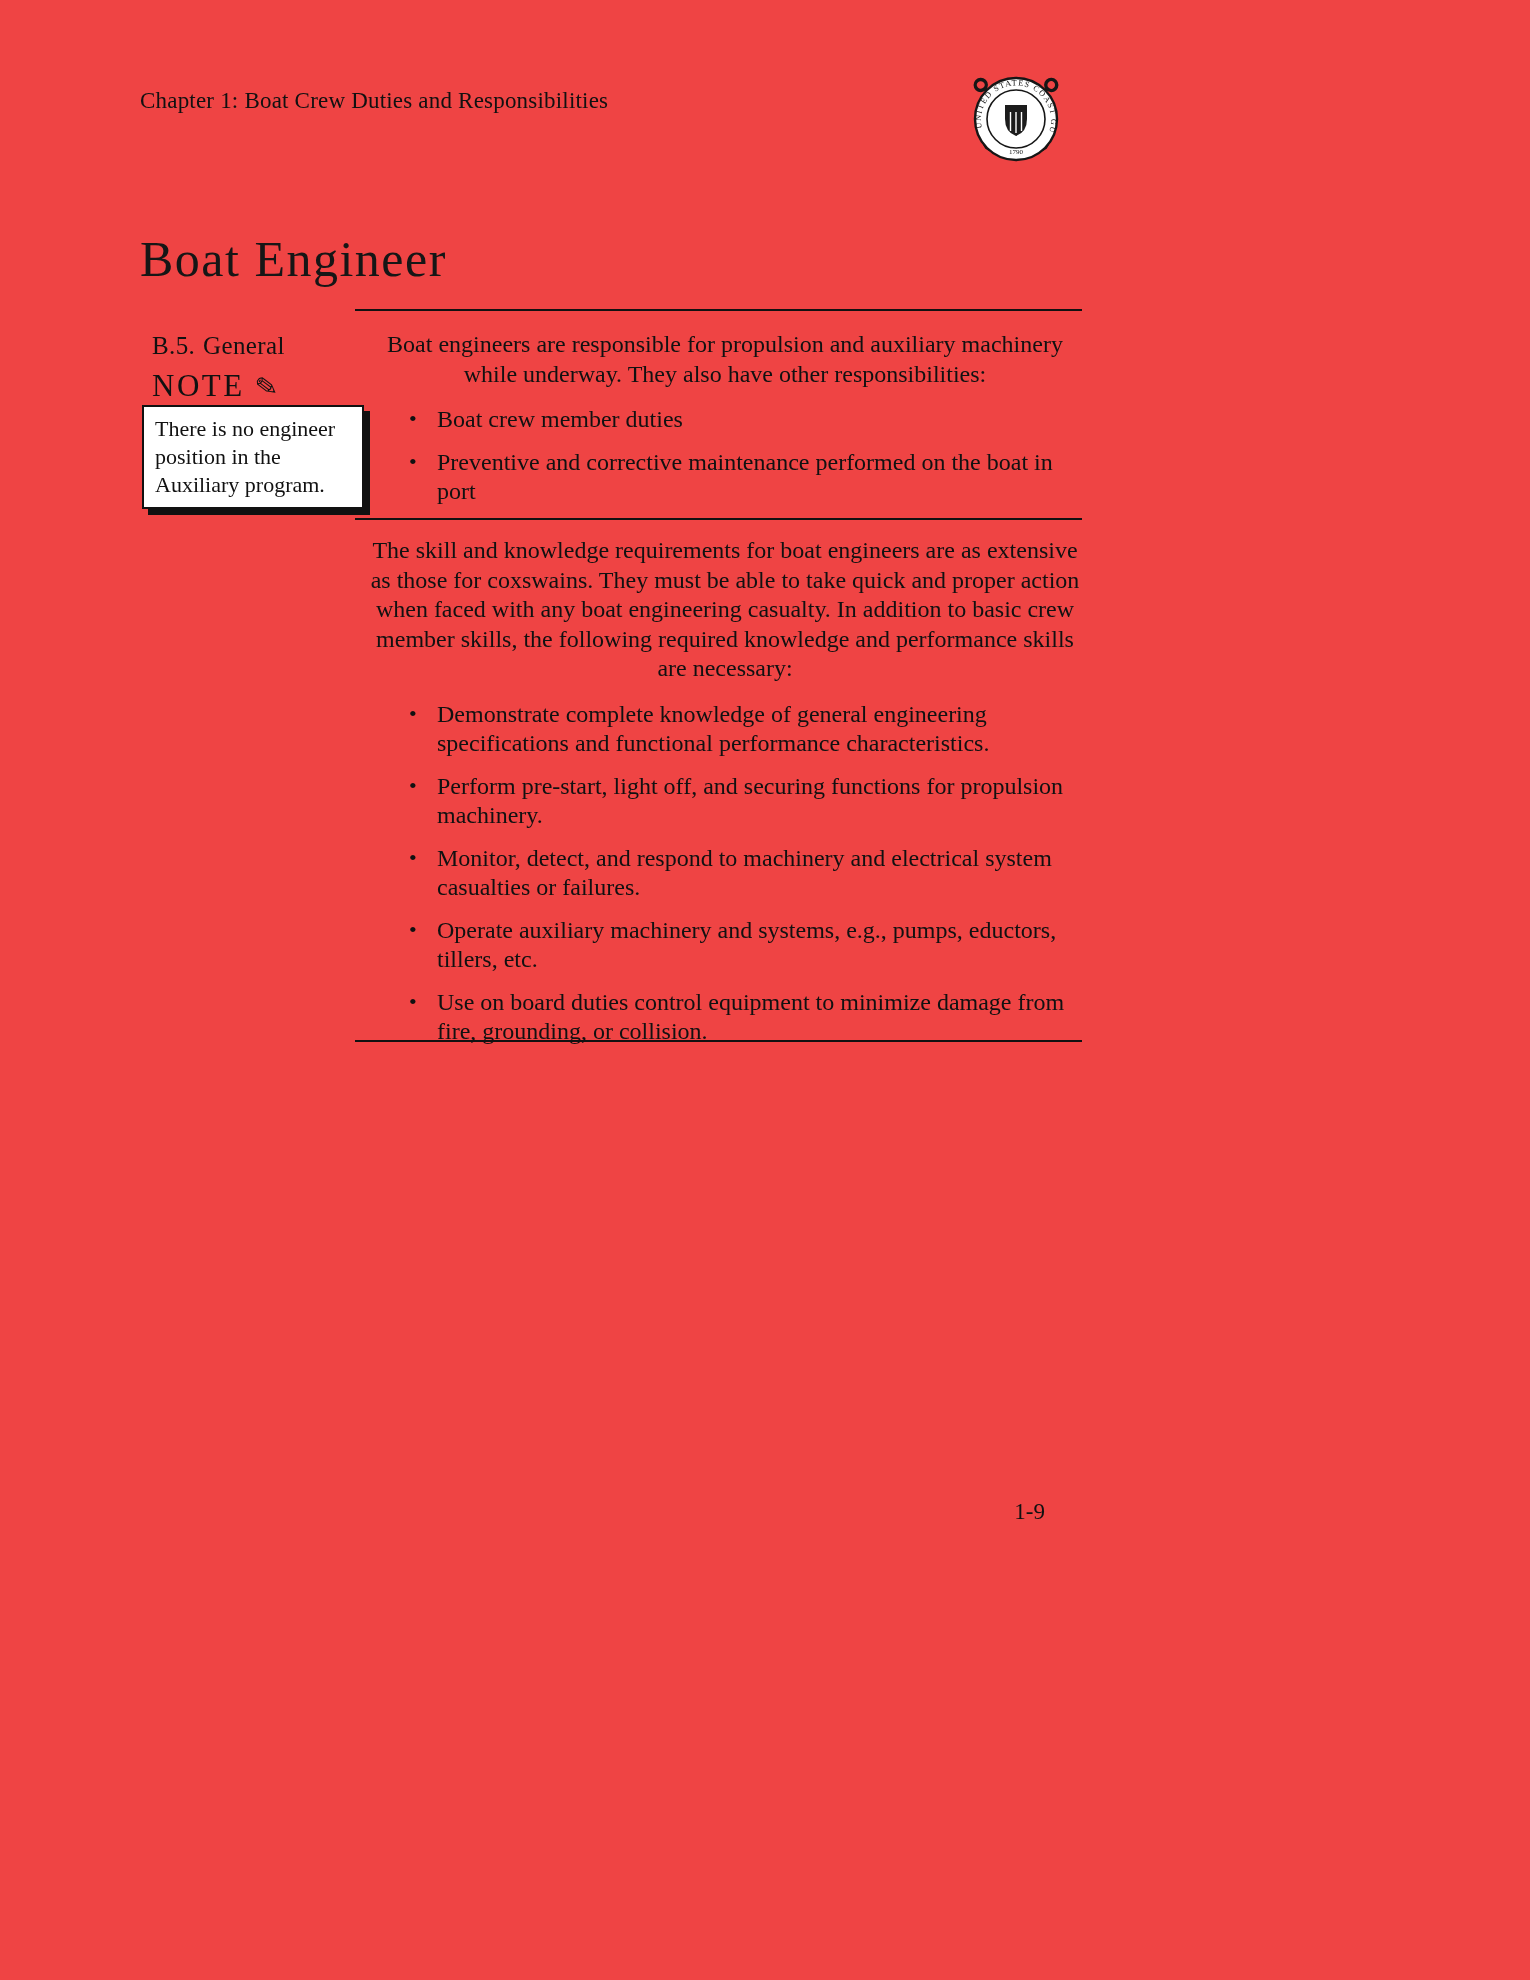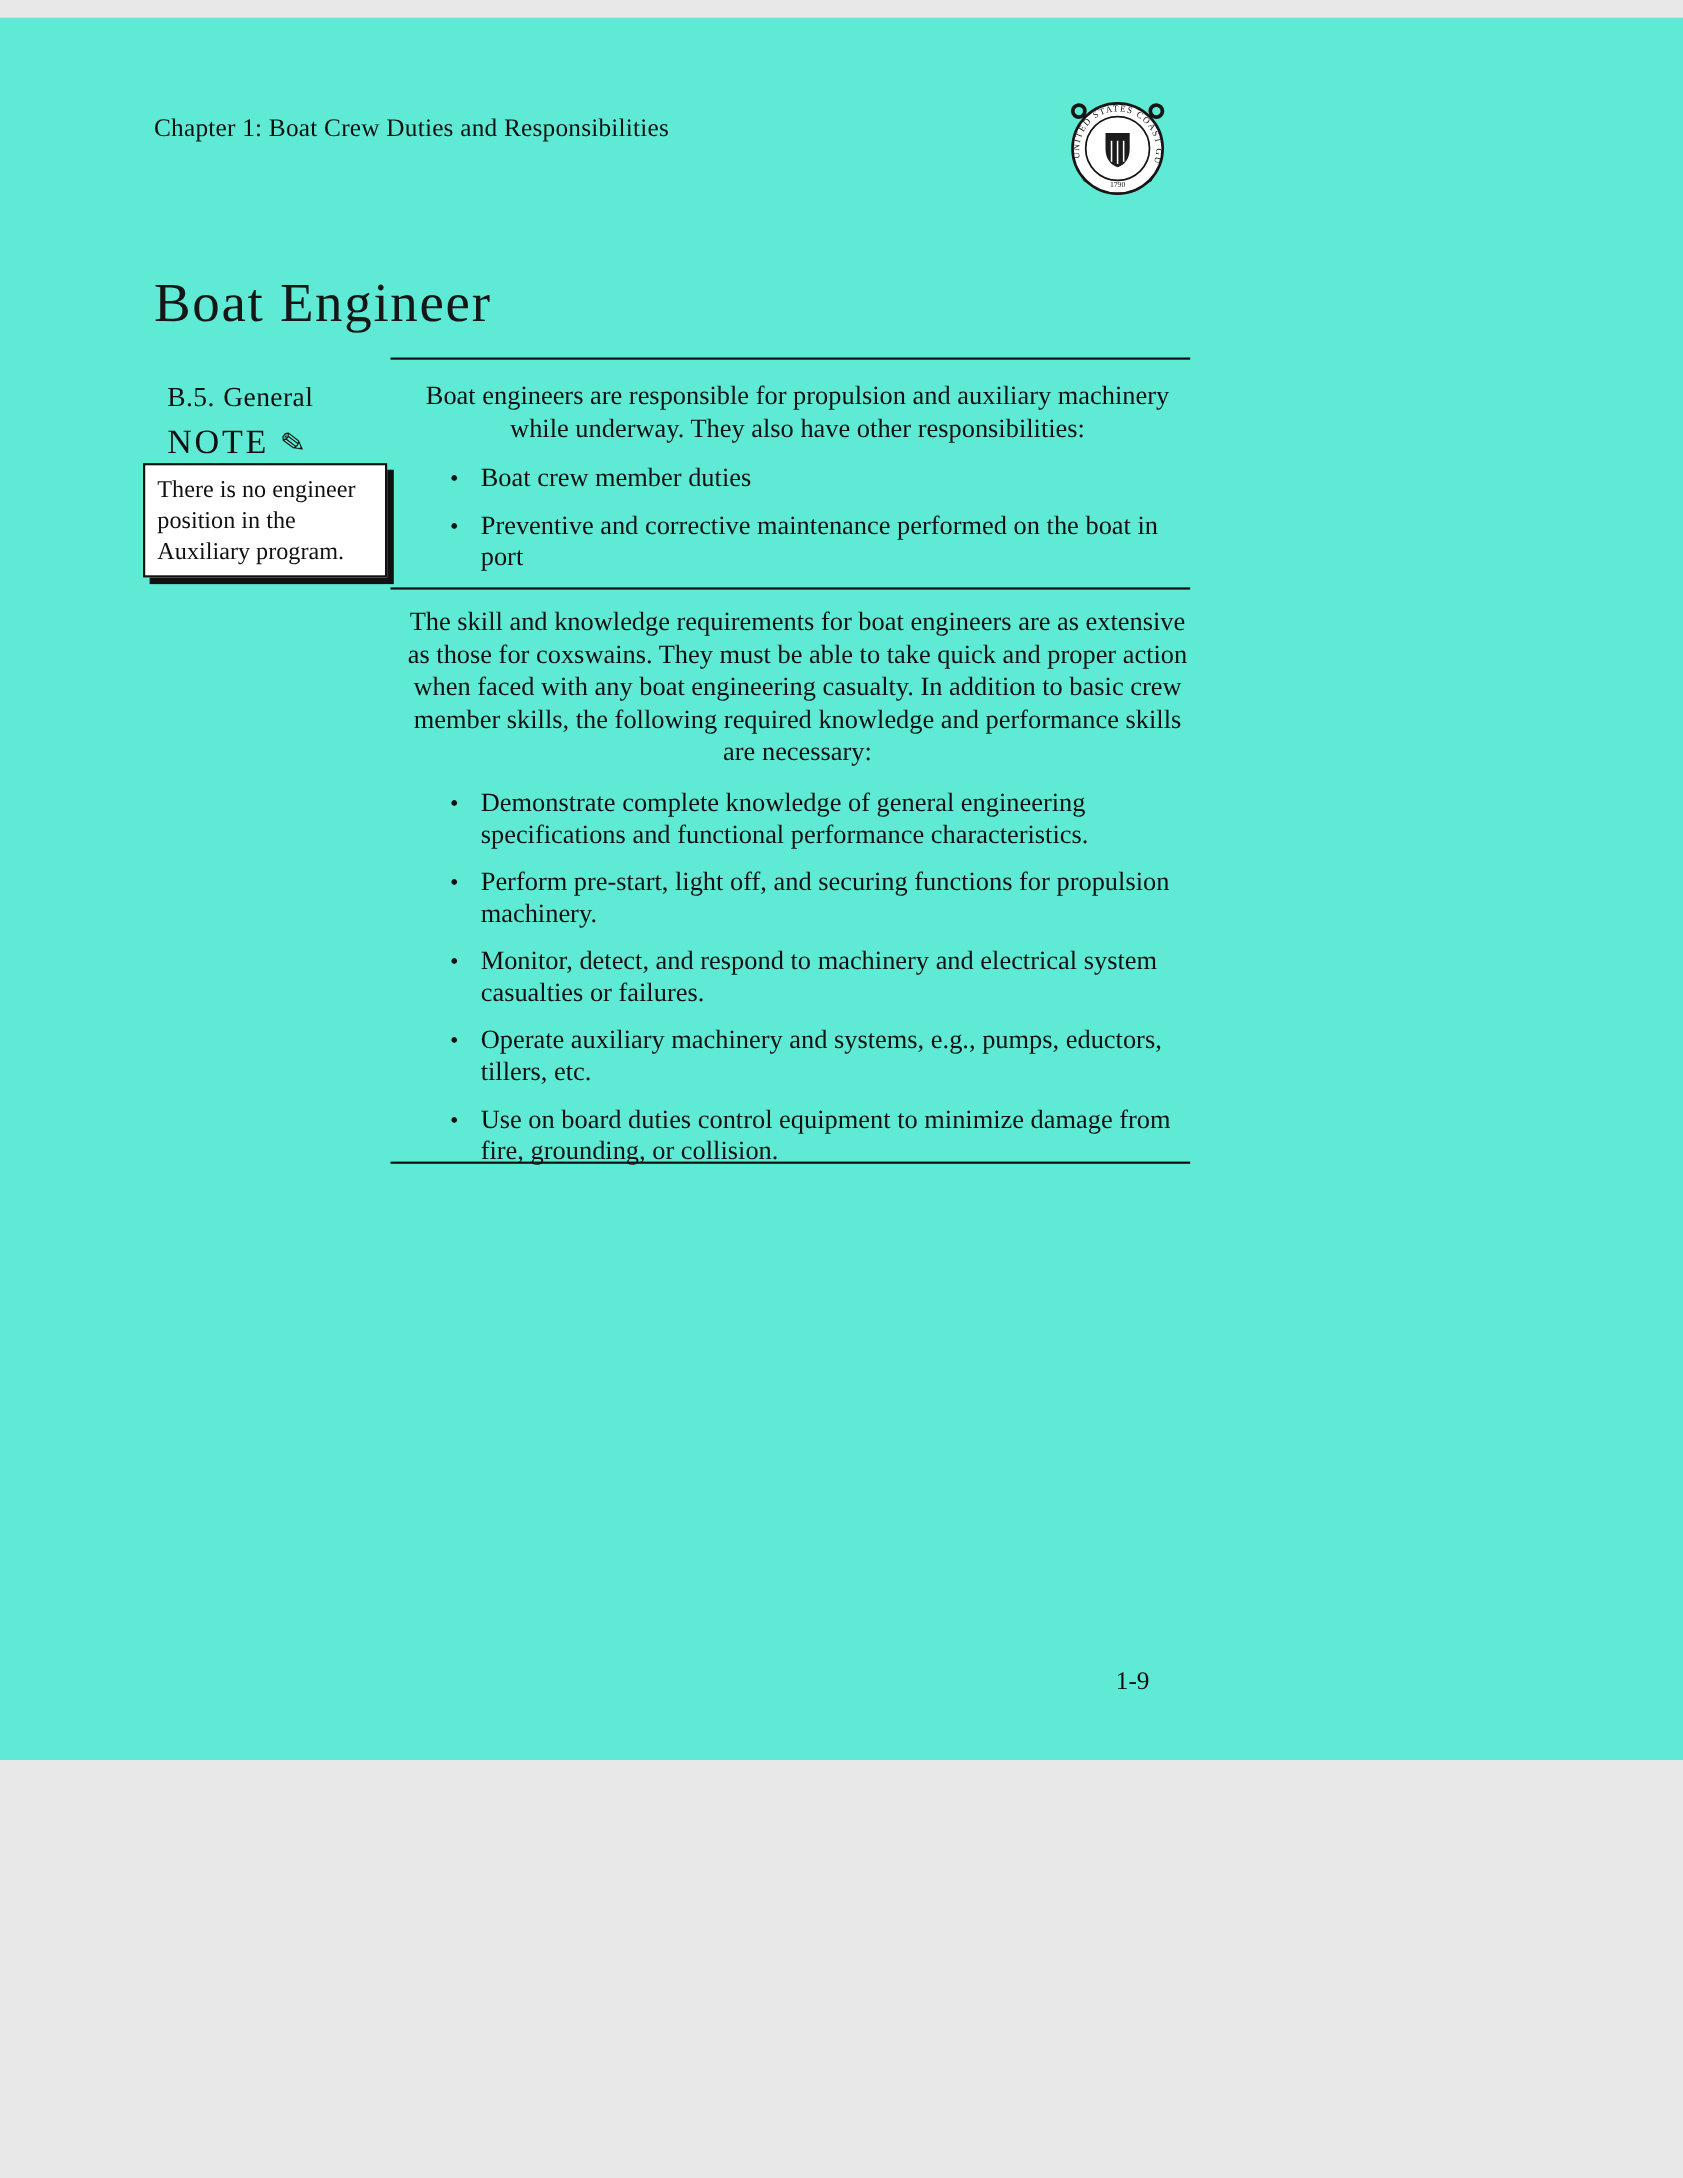--- a/index.html
+++ b/index.html
@@ -1,20 +1,20 @@
 <!DOCTYPE html>
 <html><head>
 <meta charset="utf-8">
 <style>
   html,body{margin:0;padding:0;background:#e8e8e8;}
   .page{
     position:relative;
-    width:1530px;height:1584px;
-    margin:16px auto;
-    background:#5eead4;
+    width:1530px;height:1980px;
+    margin:0 auto;
+    background:#ef4444;
     color:#111;
     font-family:"Liberation Serif", serif;
     overflow:hidden;
   }
   .hdr{
     position:absolute;left:140px;top:88px;
     font-size:23px;letter-spacing:.2px;
   }
   .seal{
     position:absolute;left:940px;top:58px;width:152px;height:122px;
@@ -40,21 +40,21 @@
   .note-label{
     position:absolute;left:152px;top:368px;
     font-size:31px;letter-spacing:2.5px;
   }
   .note-icon{
     font-family:"DejaVu Sans", sans-serif;
     font-size:27px;letter-spacing:0;margin-left:10px;
     display:inline-block;transform:rotate(-8deg);
   }
   .note-box{
-    position:absolute;left:130px;top:405px;width:222px;
+    position:absolute;left:142px;top:405px;width:222px;
     box-sizing:border-box;
     border:2px solid #111;
     box-shadow:6px 6px 0 0 #111;
     padding:8px 11px;
     font-size:22px;line-height:28px;
     background:#fff;
   }
   .content{
     position:absolute;left:365px;width:720px;
     font-size:24px;line-height:29.5px;

